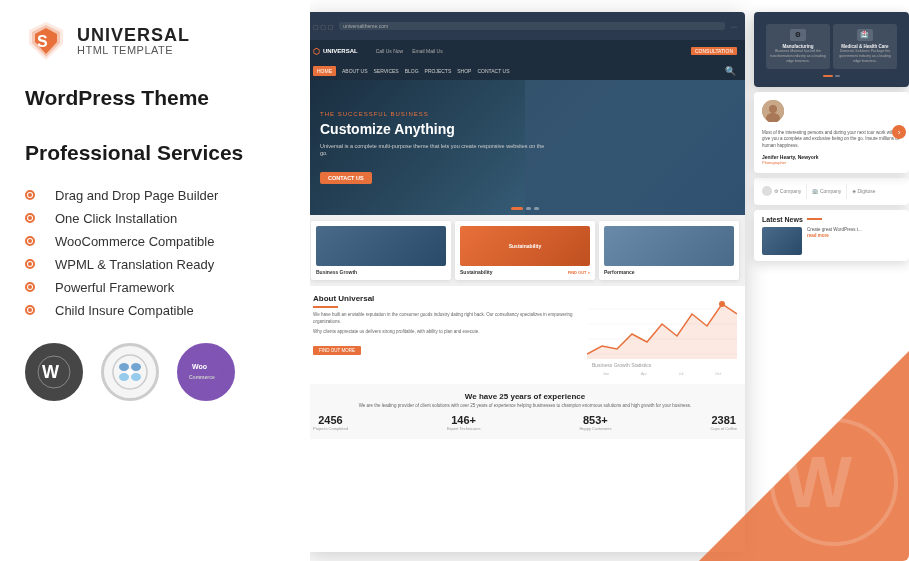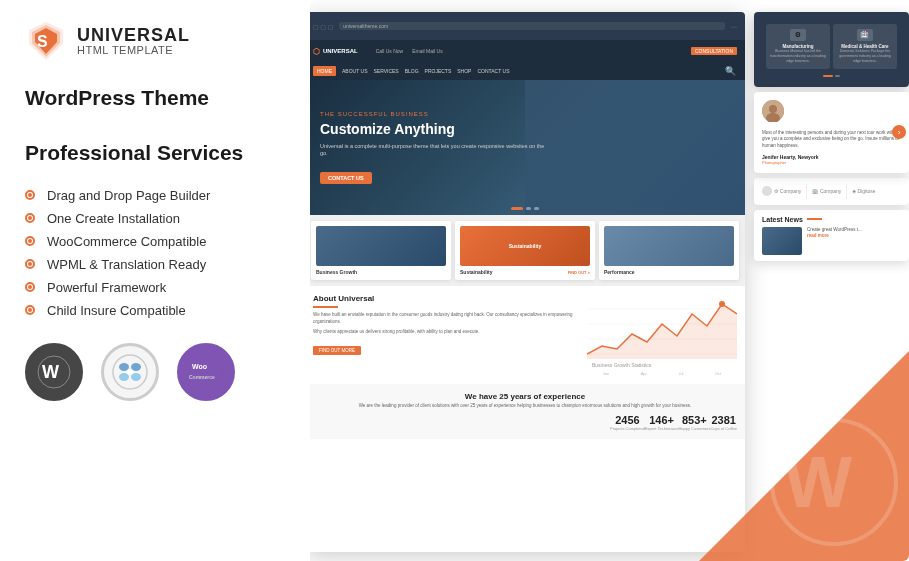--- a/index.html
+++ b/index.html
@@ -64,21 +64,21 @@
     }
 
     .features-list {
       list-style: none;
       margin-bottom: 25px;
     }
 
     .features-list li {
       display: flex;
       align-items: center;
-      gap: 12px;
+      gap: 20px;
       margin-bottom: 8px;
       font-size: 13px;
       color: #333;
       font-weight: 500;
     }
 
     .feature-dot {
       width: 10px;
       height: 10px;
       border-radius: 50%;
@@ -343,21 +343,21 @@
     }
 
     .stats-subtitle {
       font-size: 4.5px;
       color: #666;
       margin-bottom: 6px;
     }
 
     .stats-row {
       display: flex;
-      justify-content: flex-end;
+      justify-content: space-between;
     }
 
     .stat-item {
       text-align: center;
     }
 
     .stat-number {
       font-size: 11px;
       font-weight: 900;
       color: #222;
@@ -574,21 +574,21 @@
     <span>Professional Services</span>
   </div>
 
   <ul class="features-list">
     <li>
       <span class="feature-dot"></span>
       <span>Drag and Drop Page Builder</span>
     </li>
     <li>
       <span class="feature-dot"></span>
-      <span>One Create Installation</span>
+      <span>One Click Installation</span>
     </li>
     <li>
       <span class="feature-dot"></span>
       <span>WooCommerce Compatible</span>
     </li>
     <li>
       <span class="feature-dot"></span>
       <span>WPML &amp; Translation Ready</span>
     </li>
     <li>

